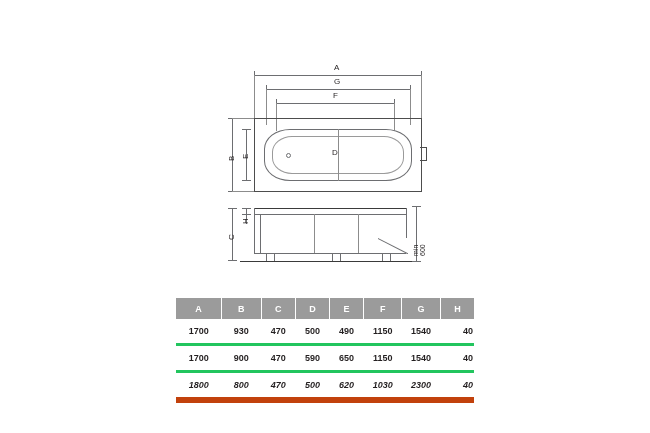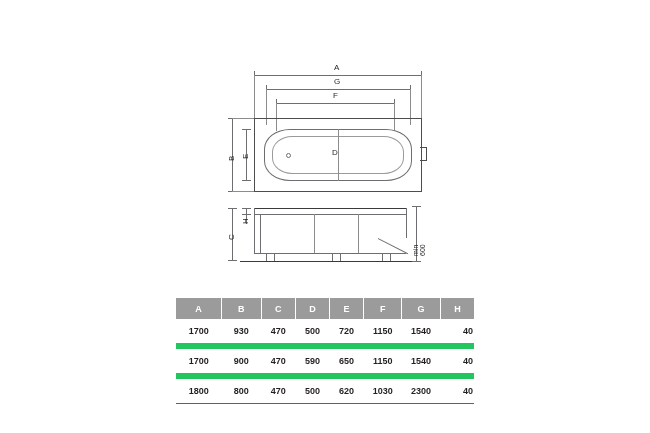--- a/index.html
+++ b/index.html
@@ -84,24 +84,24 @@
     font-size:9px;
     border-right:1px solid #ffffff;
   }
   .tbl th:last-child{border-right:none;}
   .tbl td{
     height:22px;
     text-align:center;
     font-size:9px;
     font-weight:bold;
     color:#231f20;
-    border-bottom:6px solid #22c55e;
+    border-bottom:3px solid #22c55e;
   }
   .tbl tr td:first-child{ }
-  .tbl tr.last td{border-bottom:1px solid #c2410c;}
+  .tbl tr.last td{border-bottom:6px solid #c2410c;font-style:italic;}
   .tbl td.col-a{width:46px;}
   .tbl td.col-b{width:40px;}
   .tbl td.col-c{width:34px;}
   .tbl td.col-d{width:34px;}
   .tbl td.col-e{width:34px;}
   .tbl td.col-f{width:38px;}
   .tbl td.col-g{width:38px;}
   .tbl td.col-h{width:34px;text-align:right;}
 </style>
 </head>
@@ -213,21 +213,21 @@
         <th>G</th>
         <th>H</th>
       </tr>
     </thead>
     <tbody>
       <tr>
         <td class="col-a">1700</td>
         <td class="col-b">930</td>
         <td class="col-c">470</td>
         <td class="col-d">500</td>
-        <td class="col-e">720</td>
+        <td class="col-e">490</td>
         <td class="col-f">1150</td>
         <td class="col-g">1540</td>
         <td class="col-h">40</td>
       </tr>
       <tr>
         <td class="col-a">1700</td>
         <td class="col-b">900</td>
         <td class="col-c">470</td>
         <td class="col-d">590</td>
         <td class="col-e">650</td>

